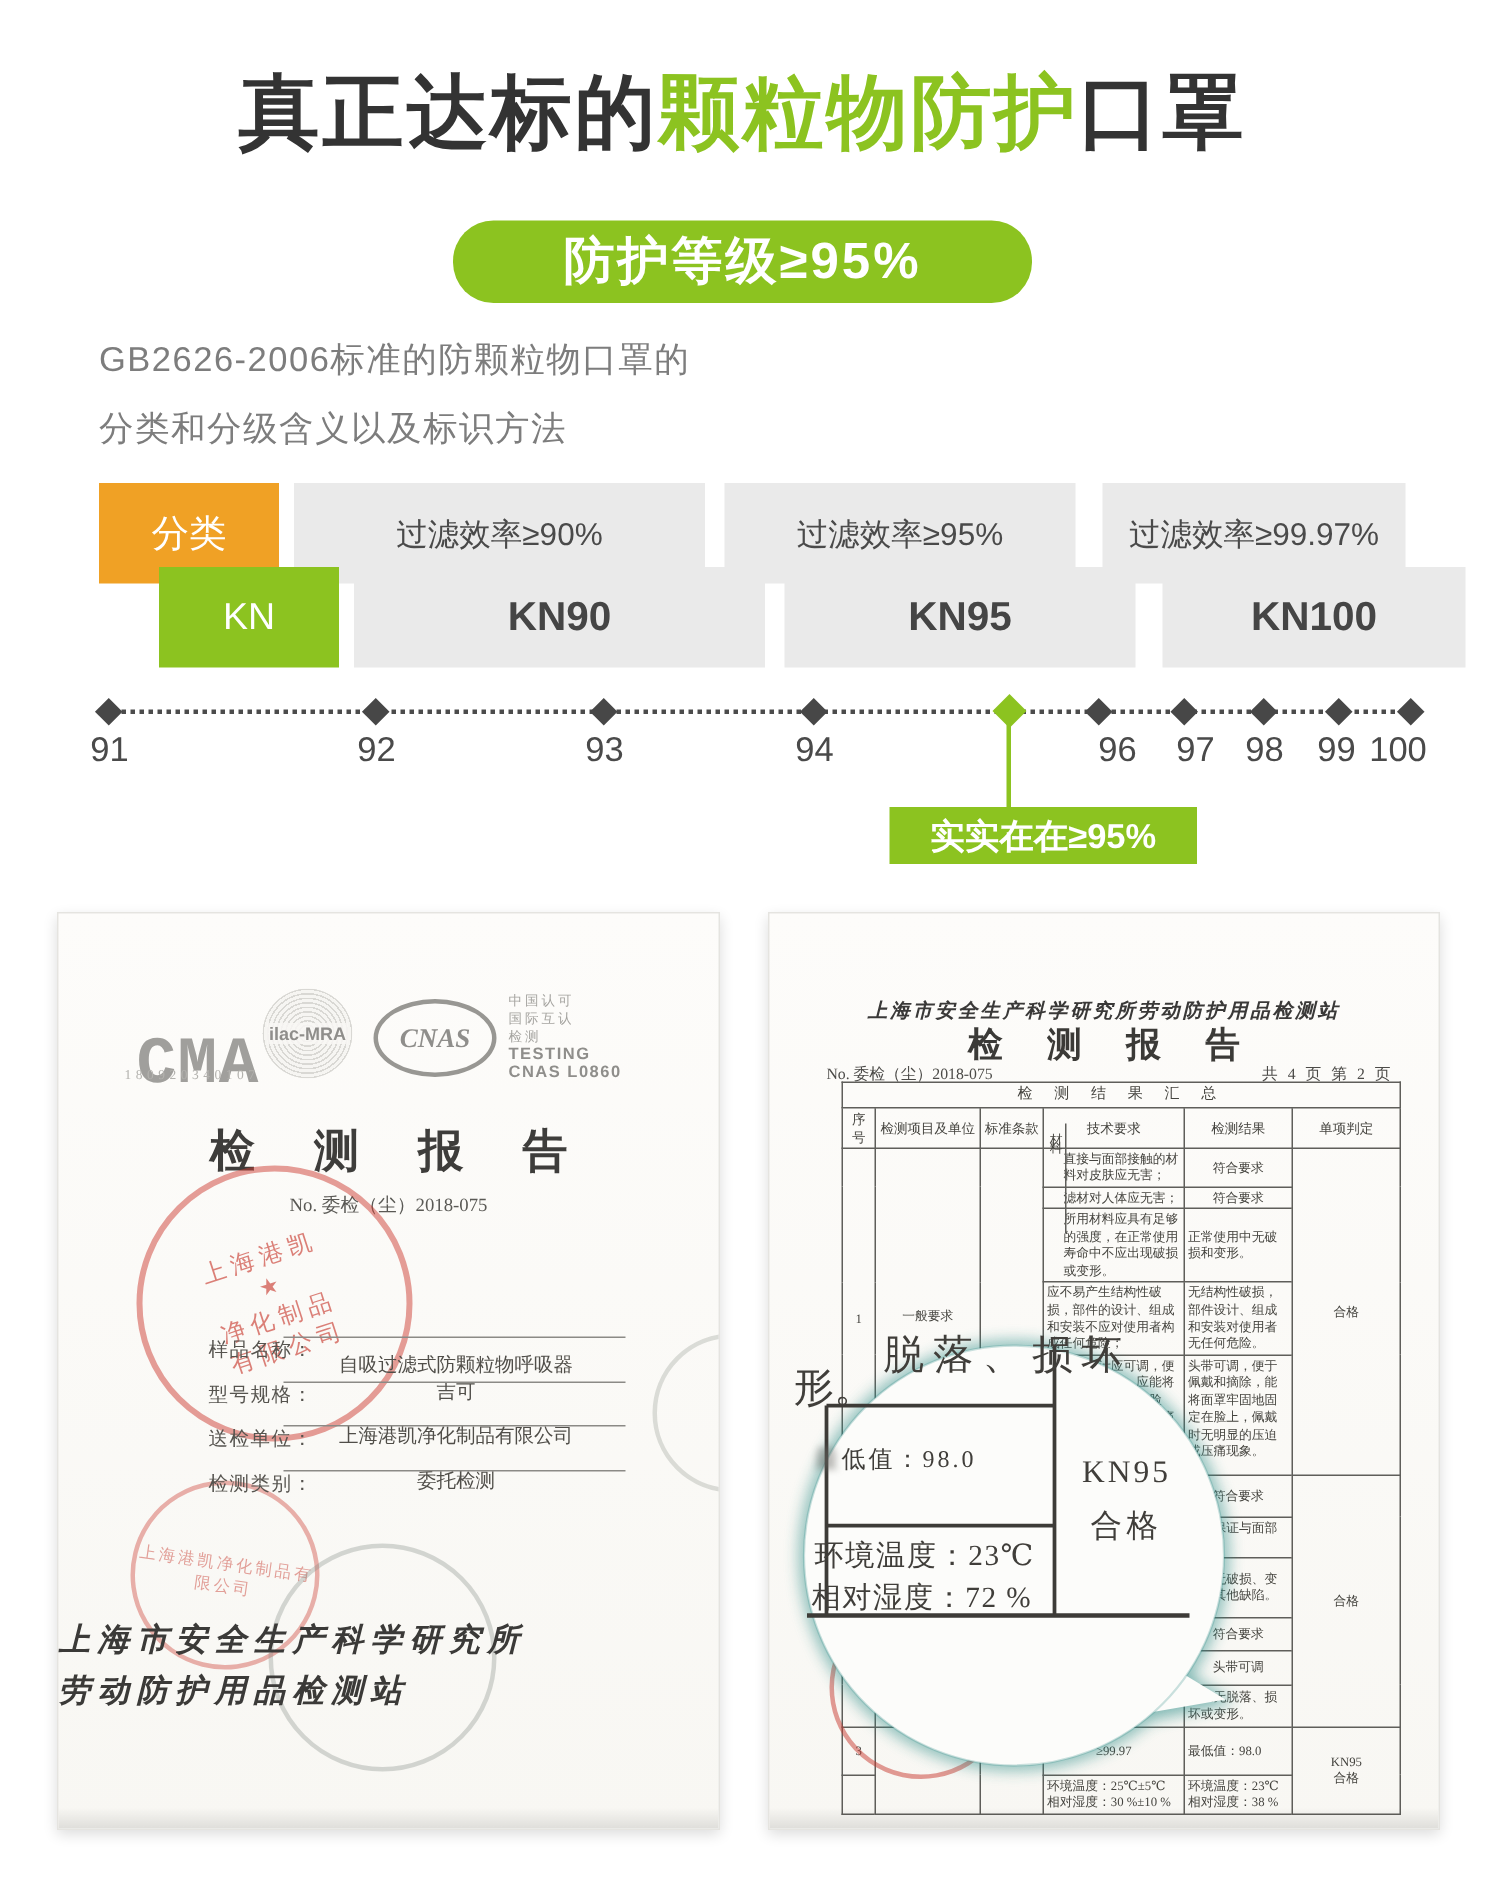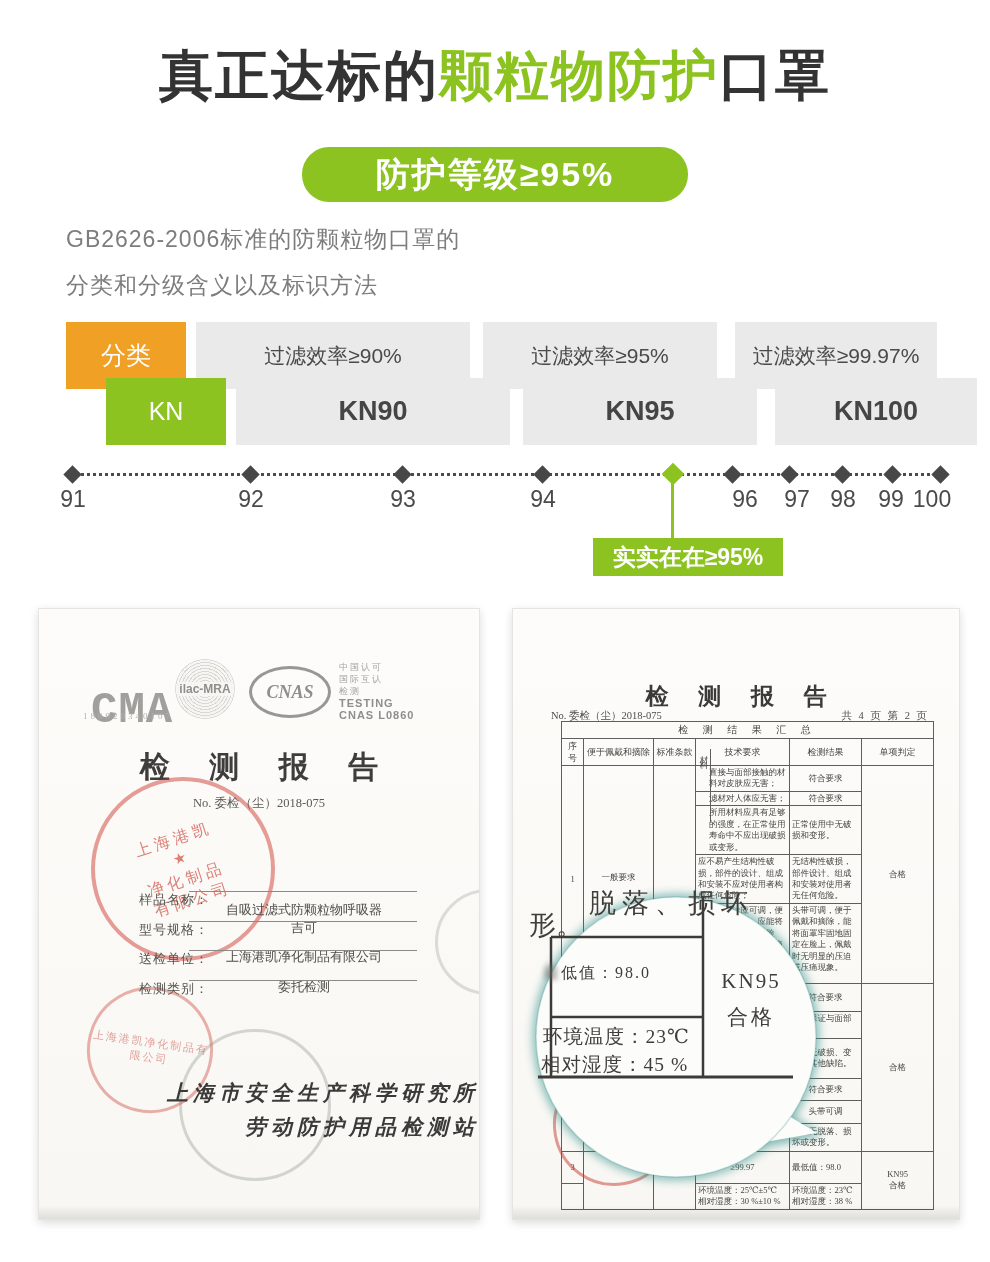--- a/index.html
+++ b/index.html
@@ -24,21 +24,21 @@
   .w2{width:274px;margin-left:10px;} .w3{width:234px;margin-left:13px;} .w4{width:202px;margin-left:18px;}
   .kn-txt{font-weight:700;font-size:27px;color:#454545;}
   
   .scale{position:absolute;left:0;top:455px;width:990px;height:135px;}
   .scale-line{position:absolute;left:70px;top:18px;width:877px;height:0;
               border-top:3px dotted #4c4c4c;}
   .diamond{position:absolute;top:13px;width:13px;height:13px;background:#474747;transform:rotate(45deg);}
   .diamond.green{top:11px;width:16px;height:16px;background:#8CC320;}
   .tick{position:absolute;top:31px;transform:translateX(-50%);font-size:23px;color:#4a4a4a;}
   .connector{position:absolute;left:671px;top:27px;width:3px;height:56px;background:#8CC320;}
-  .callout{position:absolute;left:593px;top:83px;width:190px;height:38px;background:#8CC320;
+  .callout{position:absolute;left:593px;top:83px;width:205px;height:38px;background:#8CC320;
            color:#fff;font-size:23px;font-weight:700;text-align:center;line-height:38px;}
   
   .cert{position:absolute;top:608px;height:610px;background:linear-gradient(#fdfcfa,#f8f7f3);
         border:1px solid #e5e4e0;box-shadow:0 3px 9px rgba(0,0,0,.14);overflow:hidden;
         font-family:"Liberation Serif","DejaVu Serif",serif;}
   .cert:after{content:"";position:absolute;left:0;right:0;bottom:0;height:14px;
               background:linear-gradient(rgba(0,0,0,0),rgba(0,0,0,.10));}
   #cert-left{left:38px;width:440px;}
   #cert-right{left:512px;width:446px;}
   
@@ -67,21 +67,21 @@
        font-size:16px;letter-spacing:4px;line-height:21px;text-align:center;}
   .stamp-red1 .star{font-size:15px;letter-spacing:0;}
   .stamp-red2{left:48px;top:378px;width:120px;height:120px;border:3.5px solid rgba(205,62,52,.4);transform:rotate(14deg);}
   .stamp-red2 .inner{position:absolute;inset:0;display:flex;align-items:center;justify-content:center;
        color:rgba(198,52,40,.45);font-size:11px;letter-spacing:2px;text-align:center;transform:rotate(-6deg);}
   .stamp-gray-r{left:396px;top:280px;width:100px;height:100px;border:3px solid rgba(158,162,156,.35);}
   .stamp-gray-b{left:140px;top:420px;width:146px;height:146px;border:3px solid rgba(128,138,131,.32);}
   .fld-label{position:absolute;left:100px;font-size:13px;color:#56544f;letter-spacing:1px;}
   .fld-value{position:absolute;left:150px;width:230px;text-align:center;font-size:13px;color:#504e49;}
   .fld-line{position:absolute;left:150px;width:228px;border-bottom:1px solid #8b8a86;}
-  .lc-foot{position:absolute;left:0;width:100%;text-align:right;font-style:italic;font-weight:700;
+  .lc-foot{position:absolute;left:0;width:100%;text-align:left;font-style:italic;font-weight:700;
            font-size:21px;color:#3b3a38;letter-spacing:5px;}
   
   .rc-org{position:absolute;left:0;top:56px;width:100%;text-align:center;font-style:italic;font-weight:700;
           font-size:13px;color:#3a3938;letter-spacing:2px;}
   .rc-title{position:absolute;left:0;top:72px;width:100%;text-align:center;font-size:23px;font-weight:700;
             color:#3b3a37;letter-spacing:12px;text-indent:12px;}
   .rc-no{position:absolute;left:38px;top:100px;font-size:10.5px;color:#4c4b48;}
   .rc-pages{position:absolute;right:30px;top:100px;font-size:10.5px;color:#4c4b48;letter-spacing:2px;}
   table.rt{position:absolute;left:48px;top:112px;border-collapse:collapse;table-layout:fixed;
            width:372px;font-size:8.5px;color:#45443f;line-height:1.35;}
@@ -206,40 +206,41 @@
     <div class="fld-line" style="top:341px"></div>
     <div class="fld-label" style="top:371px">检测类别：</div>
     <div class="fld-value" style="top:369px">委托检测</div>
     <div class="fld-line" style="top:371px"></div>
 
     <div class="lc-foot" style="top:470px">上海市安全生产科学研究所</div>
     <div class="lc-foot" style="top:504px">劳动防护用品检测站</div>
   </div>
 
   <div id="cert-right" class="cert">
+    <div class="rc-org">上海市安全生产科学研究所劳动防护用品检测站</div>
     <div class="rc-title">检 测 报 告</div>
     <div class="rc-no">No. 委检（尘）2018-075</div>
     <div class="rc-pages">共 4 页 第 2 页</div>
 
     <table class="rt">
       <colgroup>
           <col style="width:22px">
           <col style="width:70px">
           <col style="width:42px">
           <col style="width:94px">
           <col style="width:72px">
           <col style="width:72px">
         </colgroup>
       <tbody>
           <tr style="height:14px">
             <td colspan="6" class="band">检 测 结 果 汇 总</td>
           </tr>
       <tr style="height:13px">
         <th class="ch">序号</th>
-        <th class="ch">便于佩戴和摘除</th>
+        <th class="ch">检测项目及单位</th>
         <th class="ch">标准条款</th>
         <th class="ch">技术要求</th>
         <th class="ch">检测结果</th>
         <th class="ch">单项判定</th>
       </tr>
       <tr style="height:22px">
         <td rowspan="11" class="c top" style="padding-top:108px">1</td>
         <td rowspan="11" class="c top" style="padding-top:106px">一般要求</td>
         <td rowspan="11"></td>
         <td class="pl">直接与面部接触的材料对皮肤应无害；</td>
@@ -328,17 +329,17 @@
       </g>
     </svg>
 
     <div class="mag-layer">
       <div class="mg-float1">脱落、损坏</div>
       <div class="mg-float2">形。</div>
       <div class="mg-min"><span class="blur">最</span><span>低值：98.0</span></div>
       <div class="mg-kn">KN95</div>
       <div class="mg-pass">合格</div>
       <div class="mg-temp">环境温度：23℃</div>
-      <div class="mg-hum">相对湿度：45 %</div>
+      <div class="mg-hum">相对湿度：72 %</div>
     </div>
   </div>
 
 </div>
 
 </body></html>

